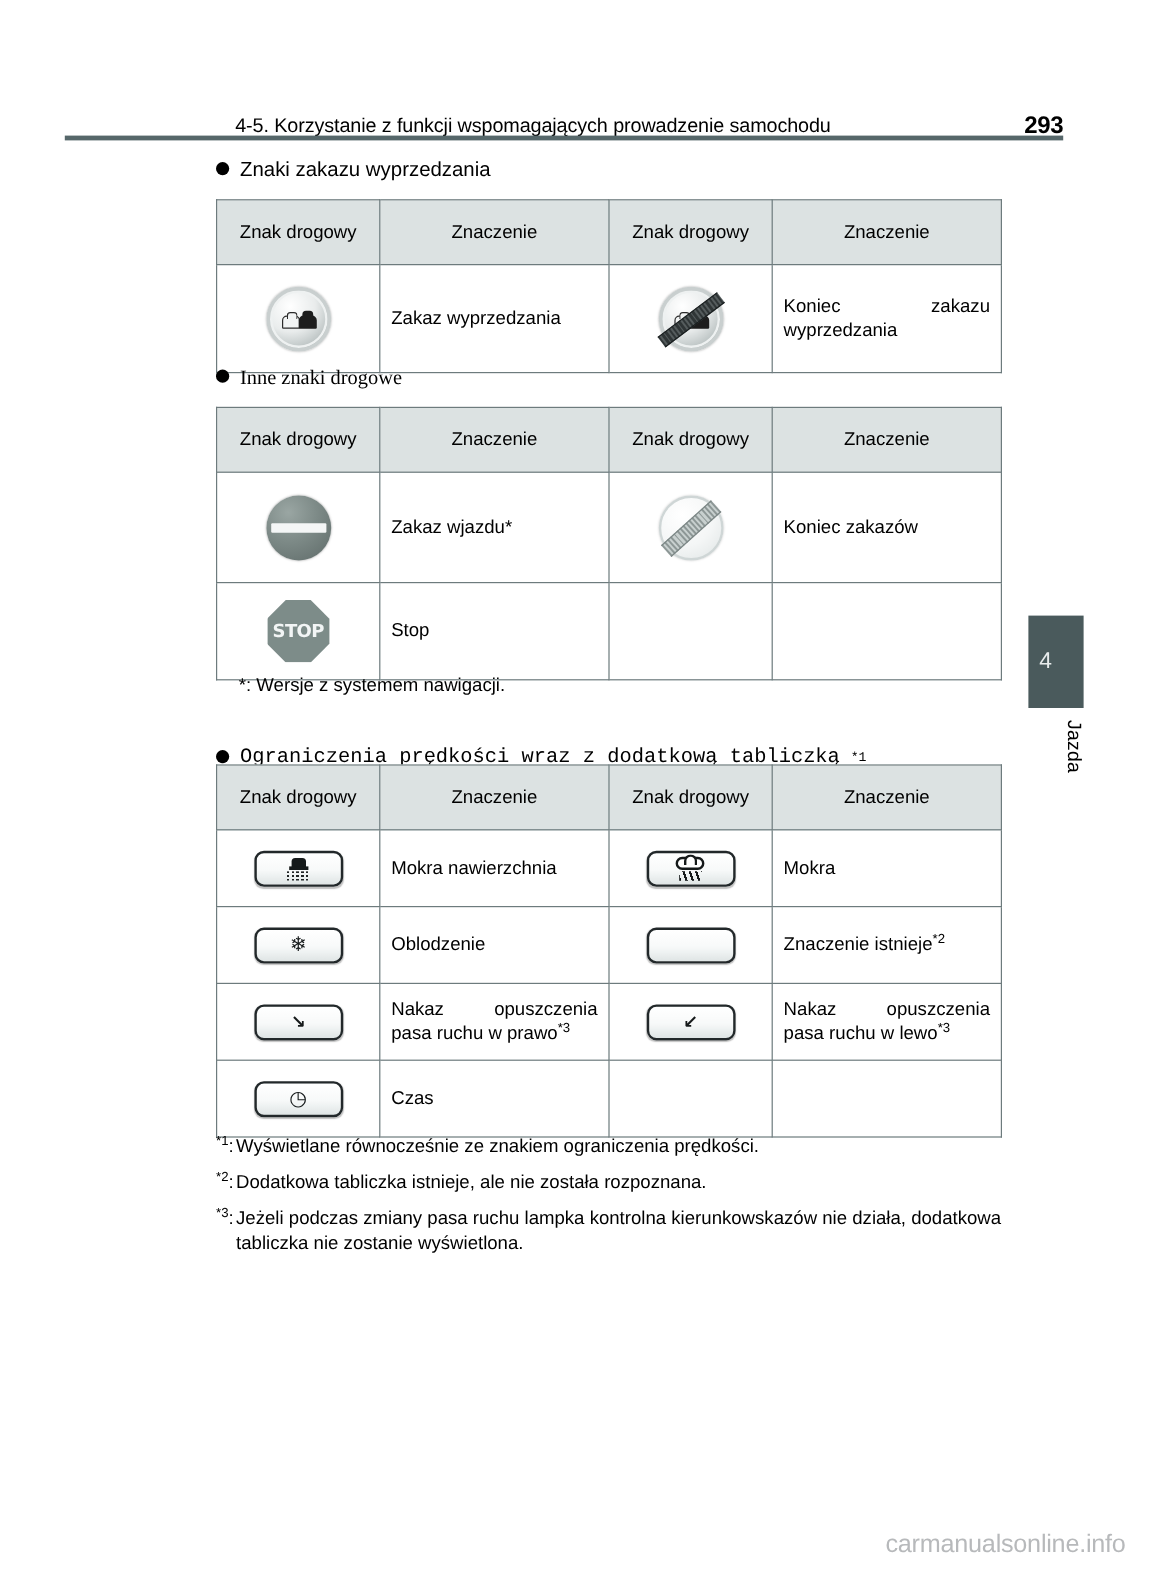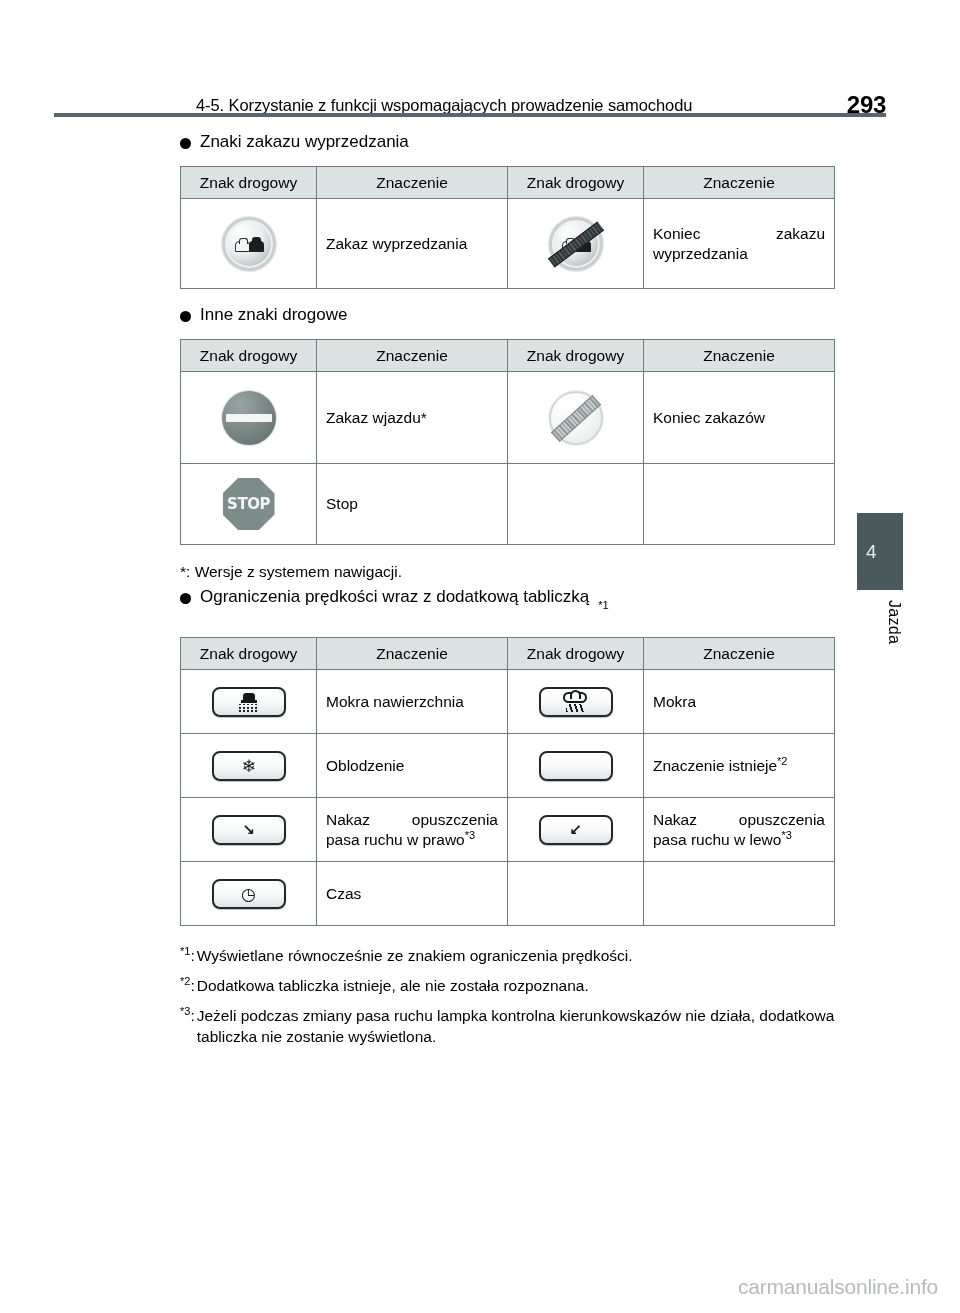--- a/index.html
+++ b/index.html
@@ -27,39 +27,39 @@
     align-items: center;
     justify-content: space-between;
   }
   #header-title {
     font-size: 16.5px;
     letter-spacing: -0.1px;
     white-space: nowrap;
     line-height: 1;
   }
   #header-page-number {
-    font-size: 24px;
+    font-size: 20px;
     font-weight: bold;
     line-height: 1;
     letter-spacing: -0.3px;
   }
   #header-rule {
     position: absolute;
     left: 54px;
     top: 113px;
     width: 832px;
     height: 4px;
     background: #56676a;
   }
 
   
   .section-heading {
     position: absolute;
     display: flex;
-    align-items: flex-end;
+    align-items: center;
     gap: 9px;
     font-size: 17px;
     line-height: 1;
     white-space: nowrap;
   }
   .bullet-dot {
     width: 11px;
     height: 11px;
     border-radius: 50%;
     background: #000;
@@ -77,21 +77,21 @@
   
   .sign-table {
     position: absolute;
     border-collapse: collapse;
     table-layout: fixed;
     width: 654px;
     background: #fff;
   }
   .sign-table th, .sign-table td {
     border: 1px solid #6d7b7d;
-    padding: 0;
+    padding: 11px;
     vertical-align: middle;
   }
   .sign-table thead th {
     background: #dce2e2;
     font-weight: normal;
     font-size: 15.5px;
     height: 31px;
     text-align: center;
     color: #000;
   }
@@ -318,20 +318,21 @@
 
   
   .plaque-empty { }
 
   
   .note-line {
     position: absolute;
     font-size: 15.5px;
     line-height: 1.33;
     white-space: nowrap;
+    margin-left: 19px;
   }
   .note-block {
     position: absolute;
     font-size: 15.5px;
     line-height: 1.33;
     display: flex;
     gap: 2px;
   }
   .note-key { flex: none; }
   .note-body { }
@@ -425,21 +426,21 @@
           <span class="slash-dark"></span>
         </span>
       </td>
       <td class="cell-mean justify">
         <span class="mean-inner">Koniec zakazu wyprzedzania</span>
       </td>
     </tr>
   </tbody>
 </table>
 
-<div class="section-heading" style="left:180px; top:306px;">
+<div class="section-heading" style="left:180px; top:306px;font-family:Liberation Serif, serif;">
   <span class="bullet-dot"></span>
   <span>Inne znaki drogowe</span>
 </div>
 
 <table class="sign-table" style="left:180px; top:339px;">
   <colgroup>
     <col class="col-sign">
       <col class="col-mean">
       <col class="col-sign2">
       <col class="col-mean2">
@@ -481,21 +482,21 @@
         <span class="mean-inner">Stop</span>
       </td>
       <td class="cell-sign"></td>
       <td class="cell-mean"></td>
     </tr>
   </tbody>
 </table>
 
 <div class="note-line" style="left:180px; top:562px;">*: Wersje z systemem nawigacji.</div>
 
-<div class="section-heading" style="left:180px; top:588px;">
+<div class="section-heading" style="left:180px; top:623px;font-family:Liberation Mono, monospace;">
   <span class="bullet-dot"></span>
   <span>Ograniczenia prędkości wraz z dodatkową tabliczką</span>
     <span class="sup">*1</span>
 </div>
 
 <table class="sign-table" style="left:180px; top:637px;">
   <colgroup>
     <col class="col-sign">
       <col class="col-mean">
       <col class="col-sign2">

